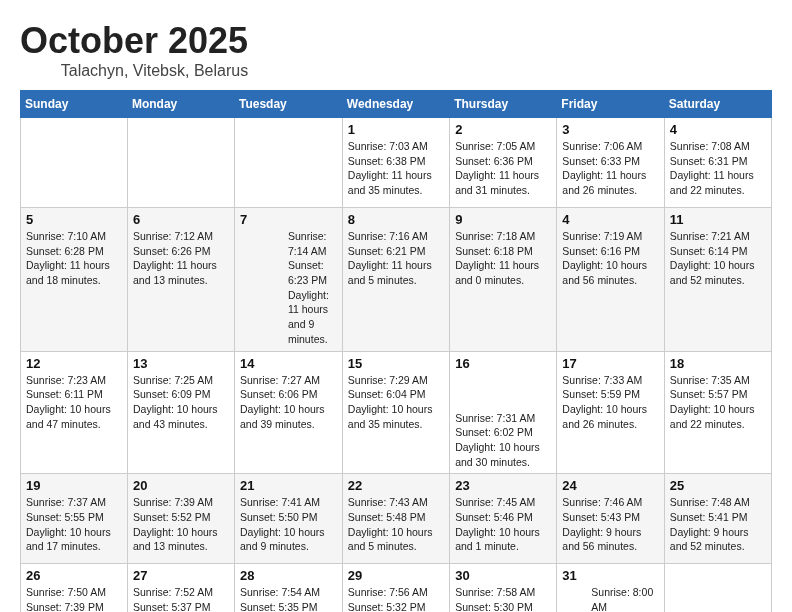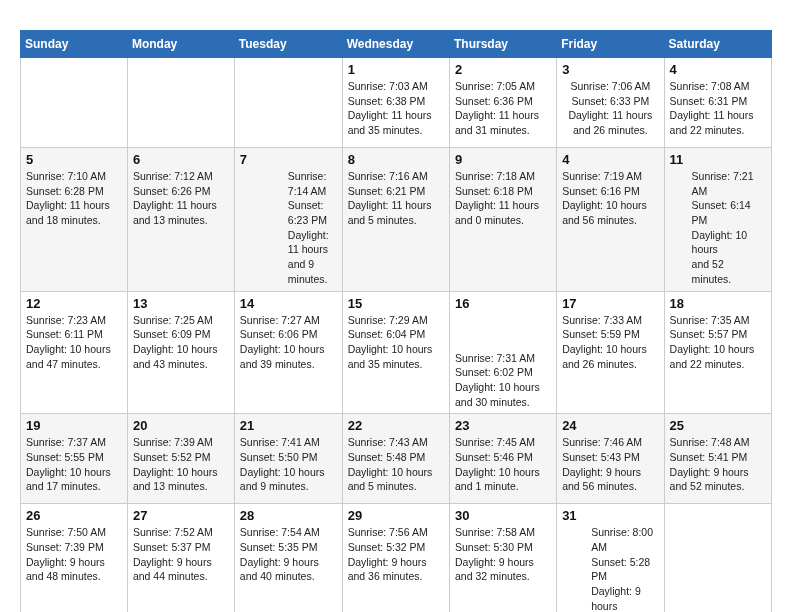--- a/index.html
+++ b/index.html
@@ -85,20 +85,24 @@
     }
     .empty {
       background: #f9f9f9;
     }
     .row-even td { background: #ebebeb; }
   </style>
 </head>
 <body>
 
 <div class="header">
+  <div class="title-block">
+    <div class="month-title">October 2025</div>
+    <div class="location">Talachyn, Vitebsk, Belarus</div>
+  </div>
 </div>
 
 <table class="calendar">
   <thead>
     <tr>
     <th>Sunday</th>
         <th>Monday</th>
         <th>Tuesday</th>
         <th>Wednesday</th>
         <th>Thursday</th>
@@ -120,21 +124,21 @@
         </td>
         <td>
           <div class="day-num">2</div>
           <div class="day-info" style="white-space: pre-line;">Sunrise: 7:05 AM
 Sunset: 6:36 PM
 Daylight: 11 hours
 and 31 minutes.</div>
         </td>
         <td>
           <div class="day-num">3</div>
-          <div class="day-info" style="white-space: pre-line; text-align: center;">Sunrise: 7:06 AM
+          <div class="day-info" style="white-space: pre-line;">Sunrise: 7:06 AM
 Sunset: 6:33 PM
 Daylight: 11 hours
 and 26 minutes.</div>
         </td>
         <td>
           <div class="day-num">4</div>
           <div class="day-info" style="white-space: pre-line;">Sunrise: 7:08 AM
 Sunset: 6:31 PM
 Daylight: 11 hours
 and 22 minutes.</div>
@@ -178,21 +182,21 @@
         </td>
         <td>
           <div class="day-num">4</div>
           <div class="day-info" style="white-space: pre-line;">Sunrise: 7:19 AM
 Sunset: 6:16 PM
 Daylight: 10 hours
 and 56 minutes.</div>
         </td>
         <td>
           <div class="day-num">11</div>
-          <div class="day-info" style="white-space: pre-line; margin-left: 22px;">Sunrise: 7:21 AM
+          <div class="day-info" style="white-space: pre-line;">Sunrise: 7:21 AM
 Sunset: 6:14 PM
 Daylight: 10 hours
 and 52 minutes.</div>
         </td>
       </tr>
       <tr>
         <td>
           <div class="day-num">12</div>
           <div class="day-info" style="white-space: pre-line;">Sunrise: 7:23 AM
 Sunset: 6:11 PM

